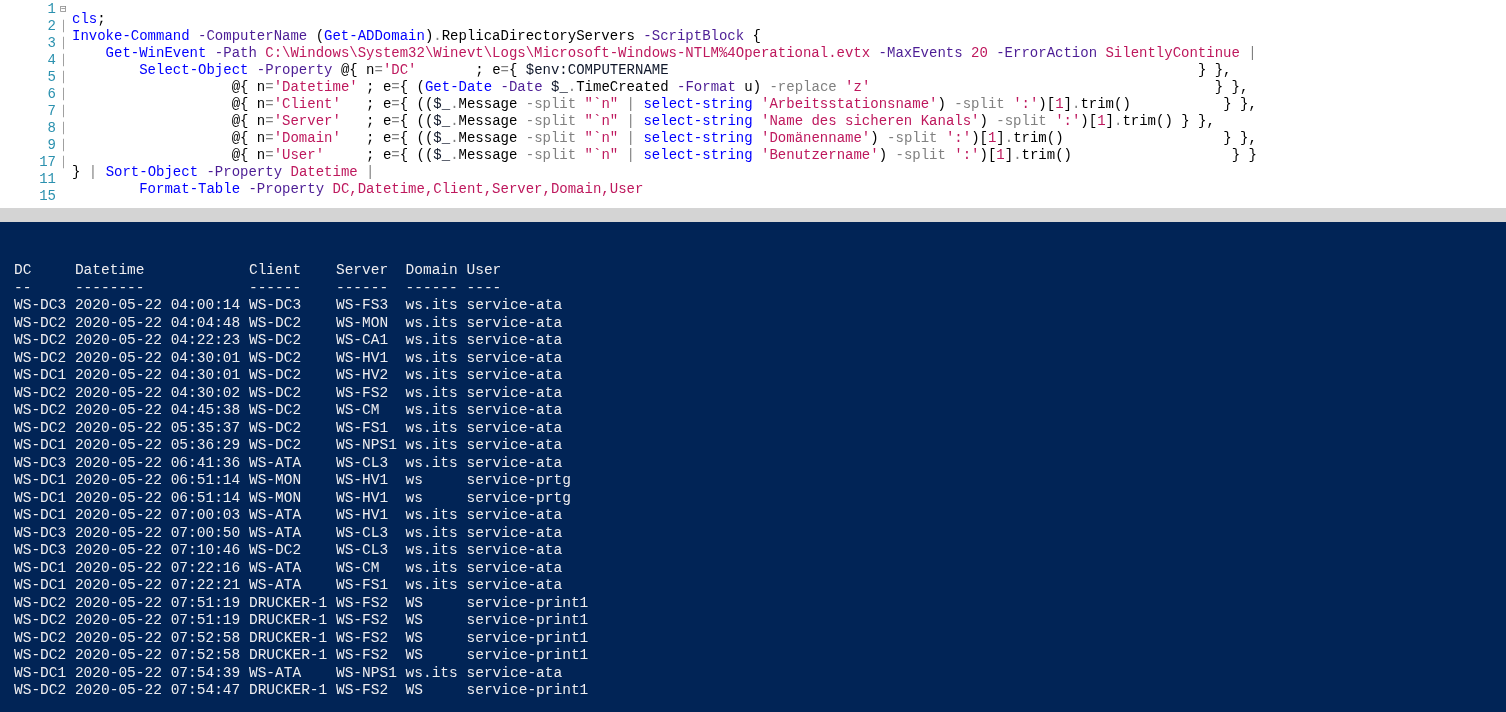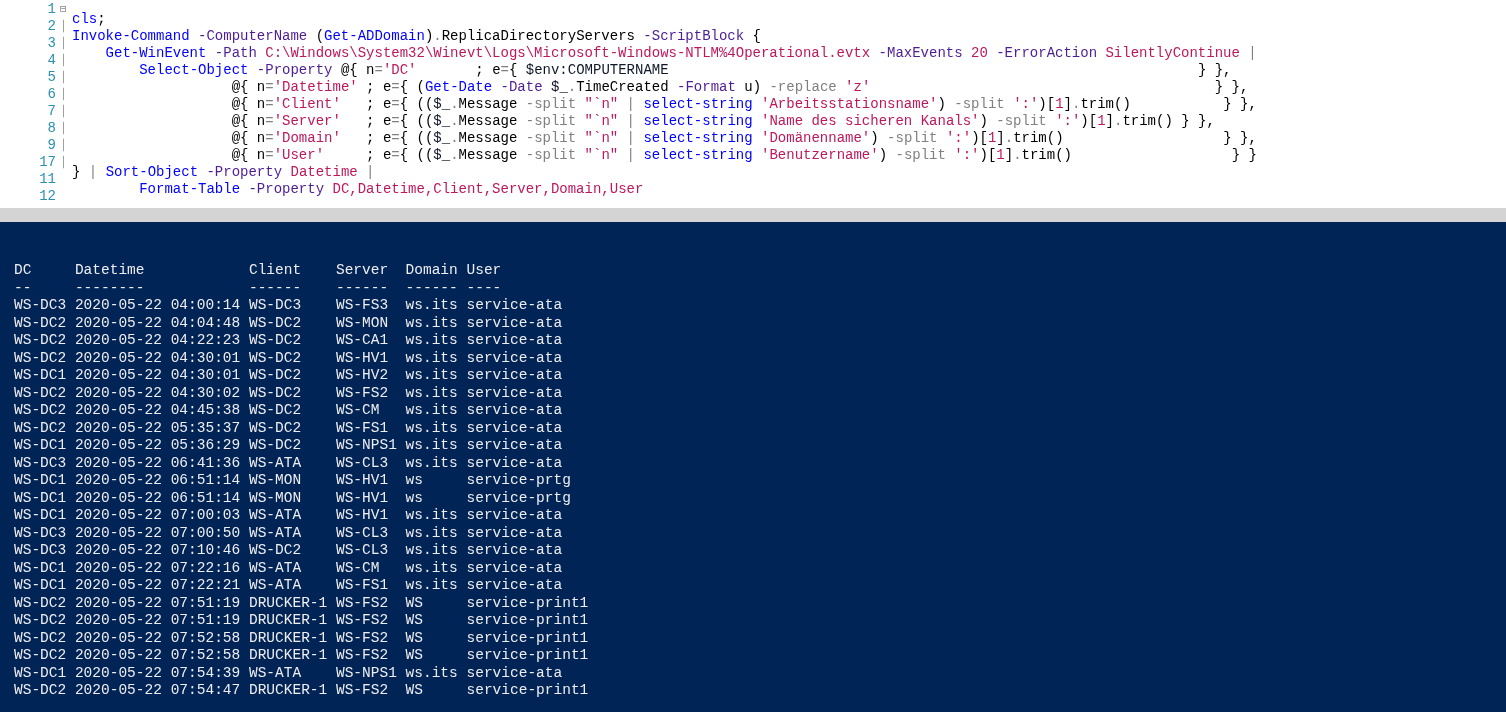--- a/index.html
+++ b/index.html
@@ -67,21 +67,21 @@
       <div>2</div>
       <div>3</div>
       <div>4</div>
       <div>5</div>
       <div>6</div>
       <div>7</div>
       <div>8</div>
       <div>9</div>
       <div>17</div>
       <div>11</div>
-      <div>12</div>
+      <div>15</div>
     </div>
   <div class="fold-col" id="foldcol">
       <div></div>
       <div>⊟</div>
       <div>│</div>
       <div>│</div>
       <div>│</div>
       <div>│</div>
       <div>│</div>
       <div>│</div>

